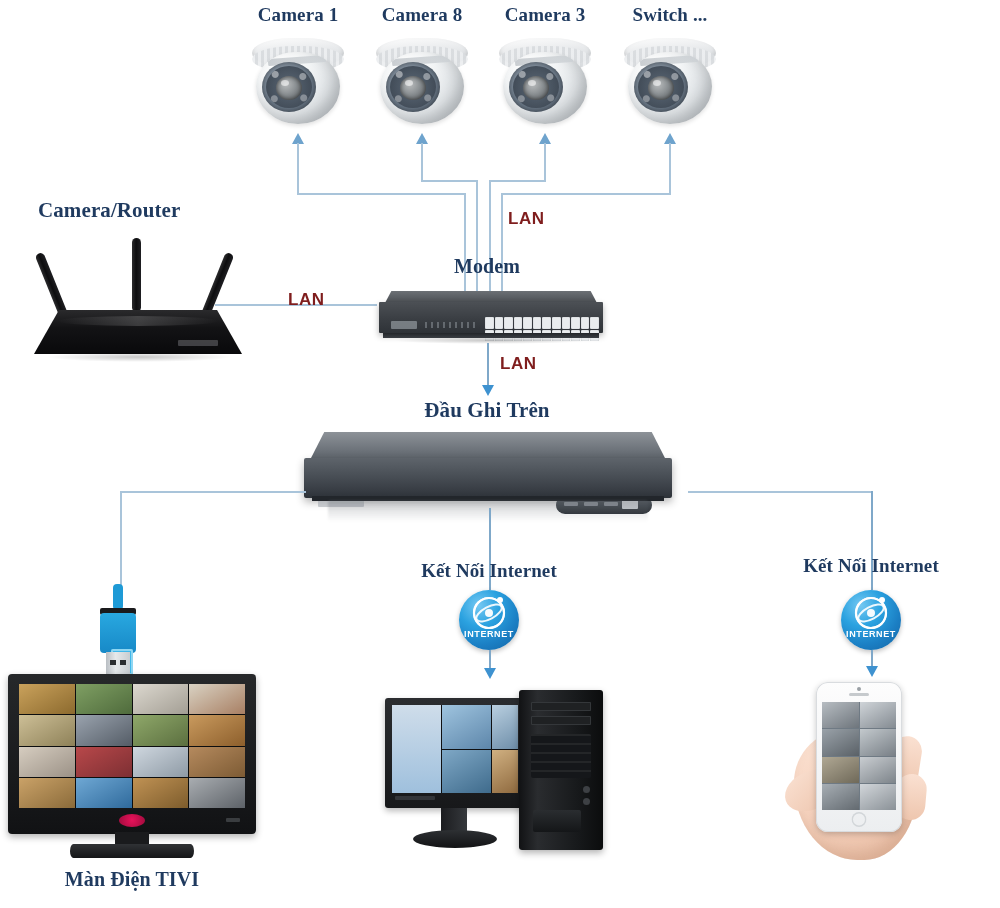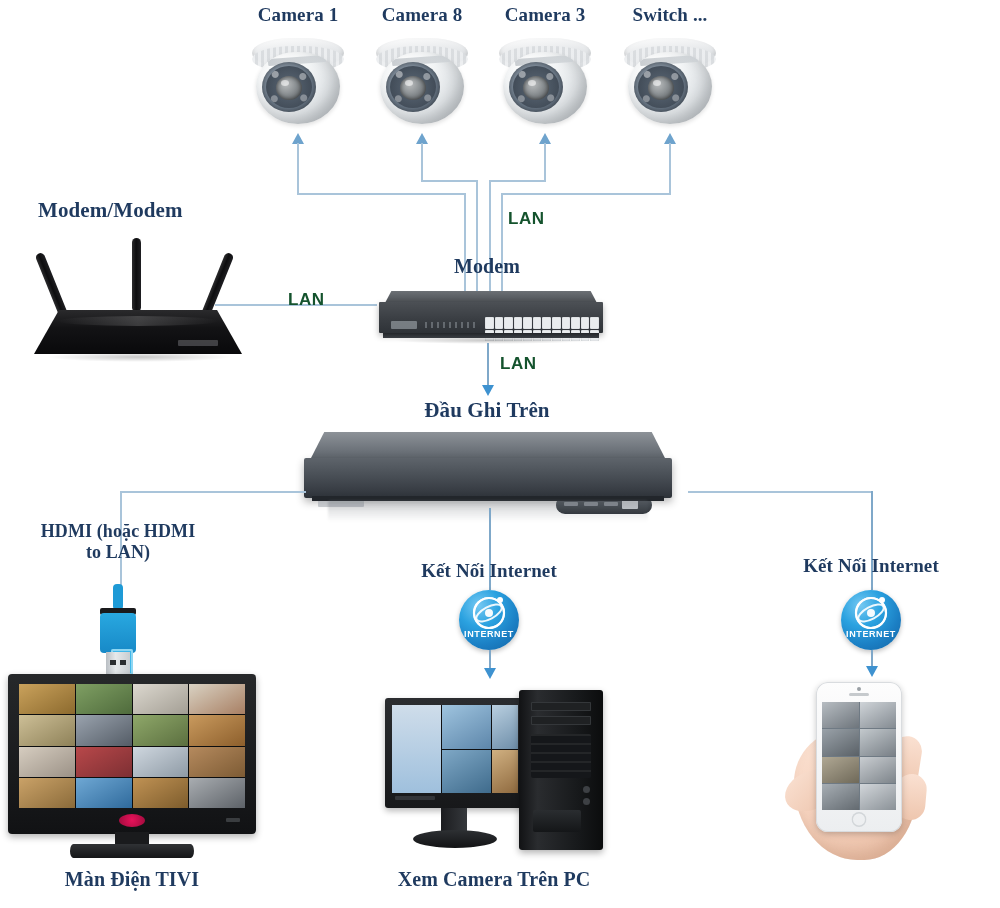--- a/index.html
+++ b/index.html
@@ -17,21 +17,21 @@
     color:#1f3a5f;
     white-space:nowrap;
     line-height:1.18;
     letter-spacing:.1px;
   }
   .lbl.center{transform:translateX(-50%);text-align:center;}
   .lan{
     position:absolute;
     font-family:"Liberation Sans",sans-serif;
     font-weight:bold;
-    color:#14532d;
+    color:#7f1d1d;
     font-size:17px;
     letter-spacing:.5px;
     white-space:nowrap;
   }
 
   
   .ln{position:absolute;background:#a9c4da;}
   .lnh{height:1.6px;}
   .lnv{width:1.6px;}
   .ln-dark{background:#7fa8c9;}
@@ -394,21 +394,21 @@
   <div class="ln lnv" style="left:544px;top:143px;height:39px;"></div>
   <div class="ln lnh" style="left:489px;top:180px;width:56px;"></div>
   <div class="ln lnv" style="left:489px;top:180px;height:113px;"></div>
 
   <div class="ln lnv" style="left:669px;top:143px;height:52px;"></div>
   <div class="ln lnh" style="left:501px;top:193px;width:169px;"></div>
   <div class="ln lnv" style="left:501px;top:193px;height:100px;"></div>
 
   <div class="lan" style="left:508px;top:209px;">LAN</div>
 
-  <div class="lbl" style="left:38px;top:198px;font-size:21px;">Modem/Modem</div>
+  <div class="lbl" style="left:38px;top:198px;font-size:21px;">Camera/Router</div>
   <div class="router" style="left:28px;top:232px;">
     <div class="ant a1"></div>
       <div class="ant a2"></div>
       <div class="ant a3"></div>
     <div class="body"></div>
       <div class="sheen"></div>
       <div class="logo"></div>
       <div class="shadow"></div>
   </div>
 
@@ -474,24 +474,20 @@
   </div>
 
   <div class="ln lnh" style="left:120px;top:491px;width:186px;"></div>
   <div class="ln lnv" style="left:120px;top:491px;height:110px;"></div>
 
   <div class="ln lnv ln-dark" style="left:489px;top:508px;height:82px;"></div>
 
   <div class="ln lnh" style="left:688px;top:491px;width:185px;"></div>
   <div class="ln lnv ln-dark" style="left:871px;top:491px;height:99px;"></div>
 
-  <div class="lbl center" style="left:118px;top:521px;font-size:18px;">
-    <div>HDMI (hoặc HDMI</div>
-    <div>to LAN)</div>
-  </div>
   <div class="hdmi" style="left:96px;top:584px;">
     <div class="cord"></div>
       <div class="collar"></div>
     <div class="shell">
         <div class="badge"></div>
       </div>
     <div class="tip">
         <i></i>
         <i></i>
       </div>
@@ -554,21 +550,20 @@
       <div class="base"></div>
     <div class="tower">
       <div class="bay b1"></div>
         <div class="bay b2"></div>
       <div class="grill"></div>
       <div class="btn p1"></div>
         <div class="btn p2"></div>
       <div class="panel"></div>
     </div>
   </div>
-  <div class="lbl center" style="left:494px;top:868px;font-size:20px;">Xem Camera Trên PC</div>
 
   <div class="lbl center" style="left:871px;top:555px;font-size:19px;">Kết Nối Internet</div>
   <div class="globe" style="left:841px;top:590px;">
     <div class="ball"></div>
     <svg width="40" height="34" viewBox="0 0 40 34" aria-hidden="true">
       <ellipse cx="20" cy="17" rx="15" ry="15" fill="none" stroke="#ffffff" stroke-width="2.2" opacity=".95"></ellipse>
       <ellipse cx="20" cy="17" rx="15" ry="15" fill="none" stroke="#ffffff" stroke-width="2" opacity=".9" transform="rotate(58 20 17)"></ellipse>
       <ellipse cx="20" cy="17" rx="14" ry="6" fill="none" stroke="#ffffff" stroke-width="2" opacity=".9" transform="rotate(-28 20 17)"></ellipse>
       <circle cx="20" cy="17" r="4" fill="#ffffff" opacity=".95"></circle>
       <circle cx="31" cy="4" r="3" fill="#ffffff"></circle>

